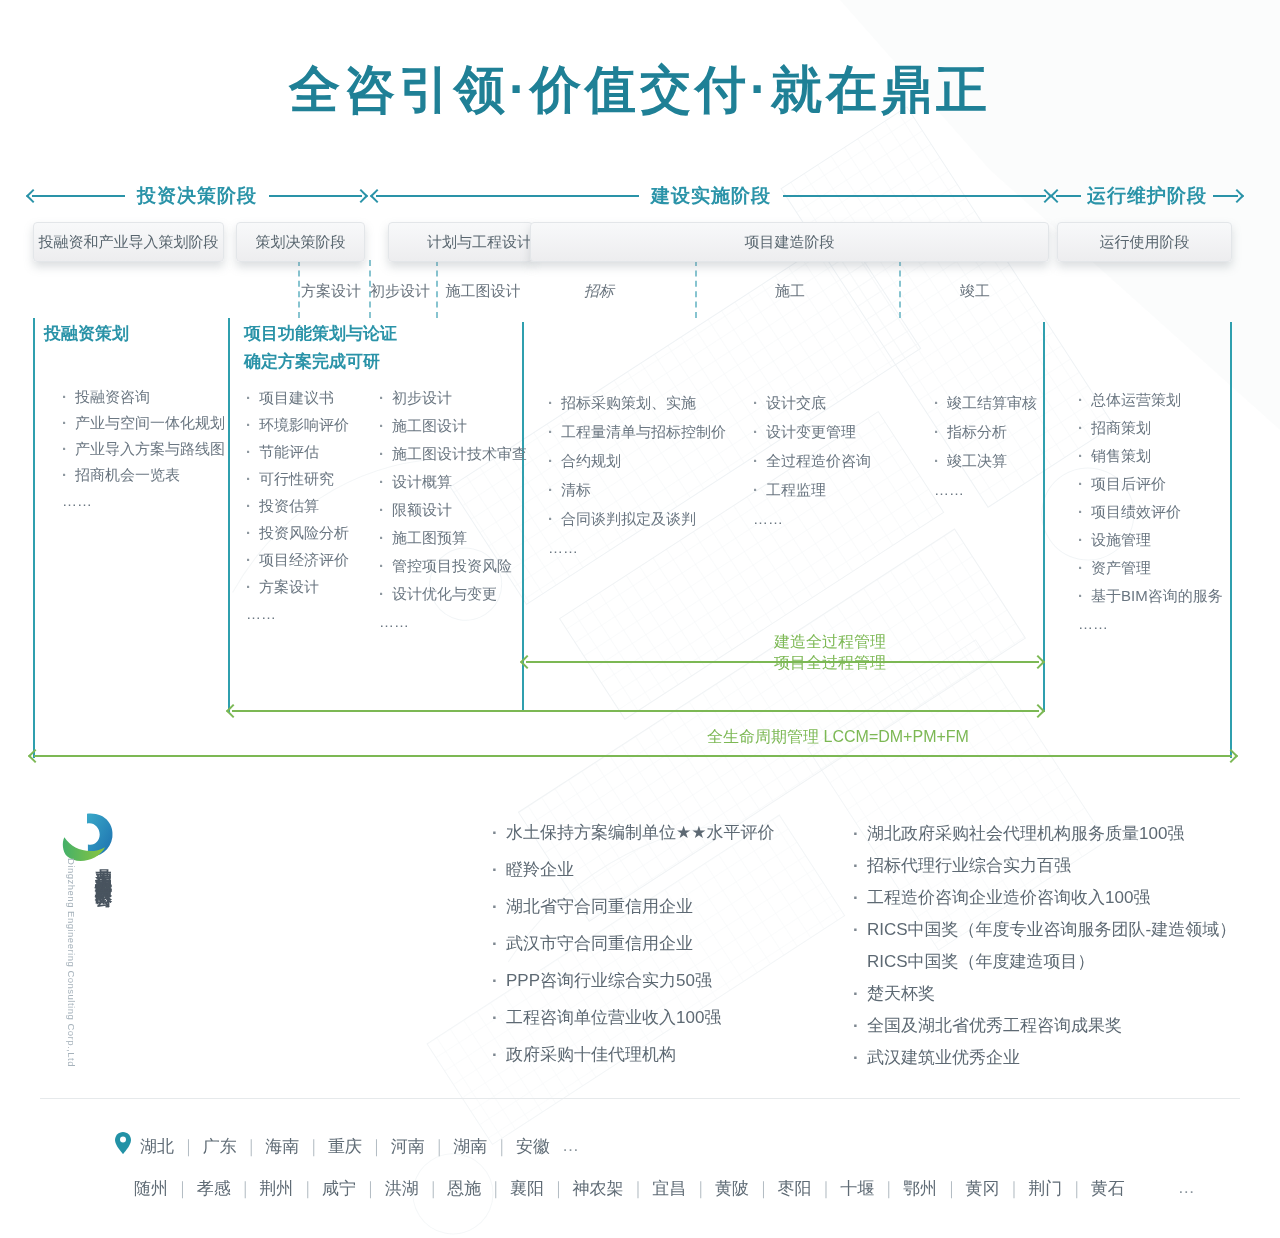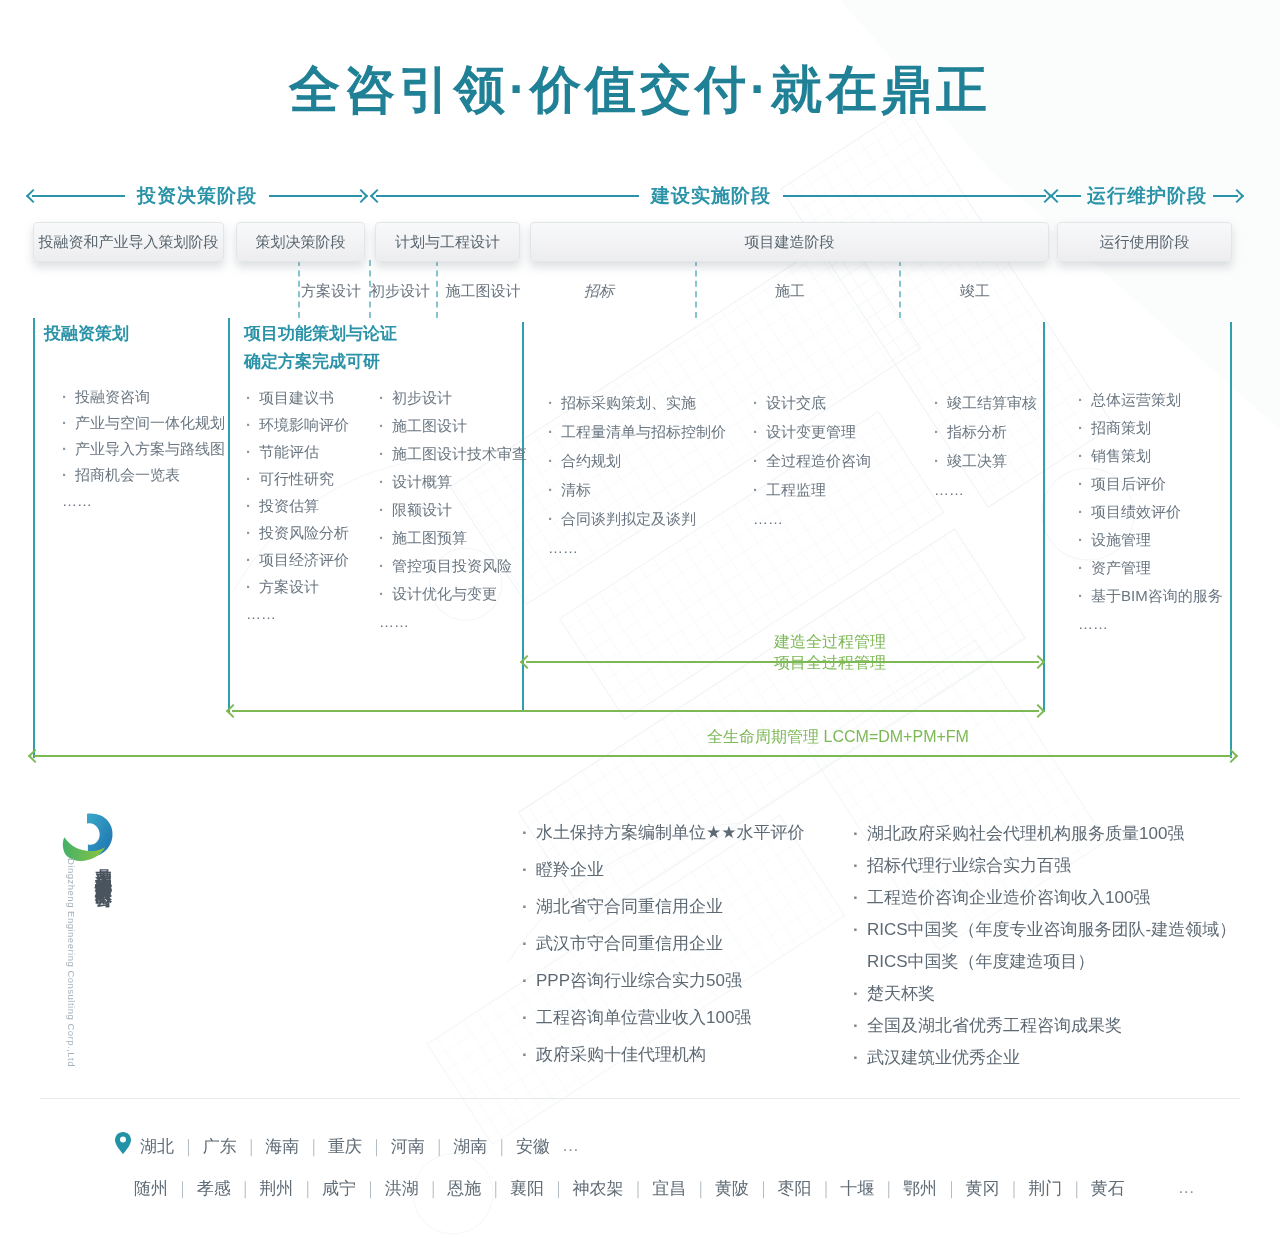--- a/index.html
+++ b/index.html
@@ -125,21 +125,21 @@
   <div class="phase" style="left:1052px;top:184px;width:190px;">
     <span class="chev left"></span>
     <span class="ln"></span>
     <span class="lbl" style="margin:0 6px;">运行维护阶段</span>
     <span class="ln"></span>
     <span class="chev right"></span>
   </div>
 
   <div class="stage-box" style="left:33px;width:189px;">投融资和产业导入策划阶段</div>
   <div class="stage-box" style="left:236px;width:127px;">策划决策阶段</div>
-  <div class="stage-box" style="left:375px;width:143px;">计划与工程设计</div>
+  <div class="stage-box" style="left:388px;width:143px;text-align:right;">计划与工程设计</div>
   <div class="stage-box" style="left:530px;width:517px;">项目建造阶段</div>
   <div class="stage-box" style="left:1057px;width:173px;">运行使用阶段</div>
 
   <div class="dash-v" style="left:298px;"></div>
   <div class="dash-v" style="left:369px;"></div>
   <div class="dash-v" style="left:436px;"></div>
   <div class="dash-v" style="left:695px;"></div>
   <div class="dash-v" style="left:899px;"></div>
 
   <span class="sub" style="left:331px;">方案设计</span>
@@ -252,21 +252,21 @@
         <stop offset="0" stop-color="#44b069"></stop>
           <stop offset="1" stop-color="#8cc63e"></stop>
       </linearGradient>
     </defs>
     <path d="M32 4 C52 2 62 16 60 30 C58 44 46 52 34 52 L33 51 L33 38 C40 40 46 34 46 27 C46 19 39 13 32 15 Z" fill="url(#lgB)"></path>
     <path d="M7 30 C16 44 36 50 52 41 C44 56 21 61 10 51 C5 46 4 36 7 30 Z" fill="url(#lgG)"></path>
   </svg>
   <div class="name-cn" style="left:92px;top:856px;height:240px;">鼎正工程咨询股份有限公司</div>
   <div class="name-en" style="left:66px;top:858px;height:232px;">Dingzheng Engineering Consulting Corp.,Ltd</div>
 
-  <div class="qlist" style="left:522px;top:814px;--qh:37px;">
+  <div class="qlist" style="left:492px;top:814px;--qh:37px;">
       <div class="qi">水土保持方案编制单位★★水平评价</div>
       <div class="qi">瞪羚企业</div>
       <div class="qi">湖北省守合同重信用企业</div>
       <div class="qi">武汉市守合同重信用企业</div>
       <div class="qi">PPP咨询行业综合实力50强</div>
       <div class="qi">工程咨询单位营业收入100强</div>
       <div class="qi">政府采购十佳代理机构</div>
     </div>
   <div class="qlist" style="left:853px;top:818px;--qh:32px;">
       <div class="qi">湖北政府采购社会代理机构服务质量100强</div>

